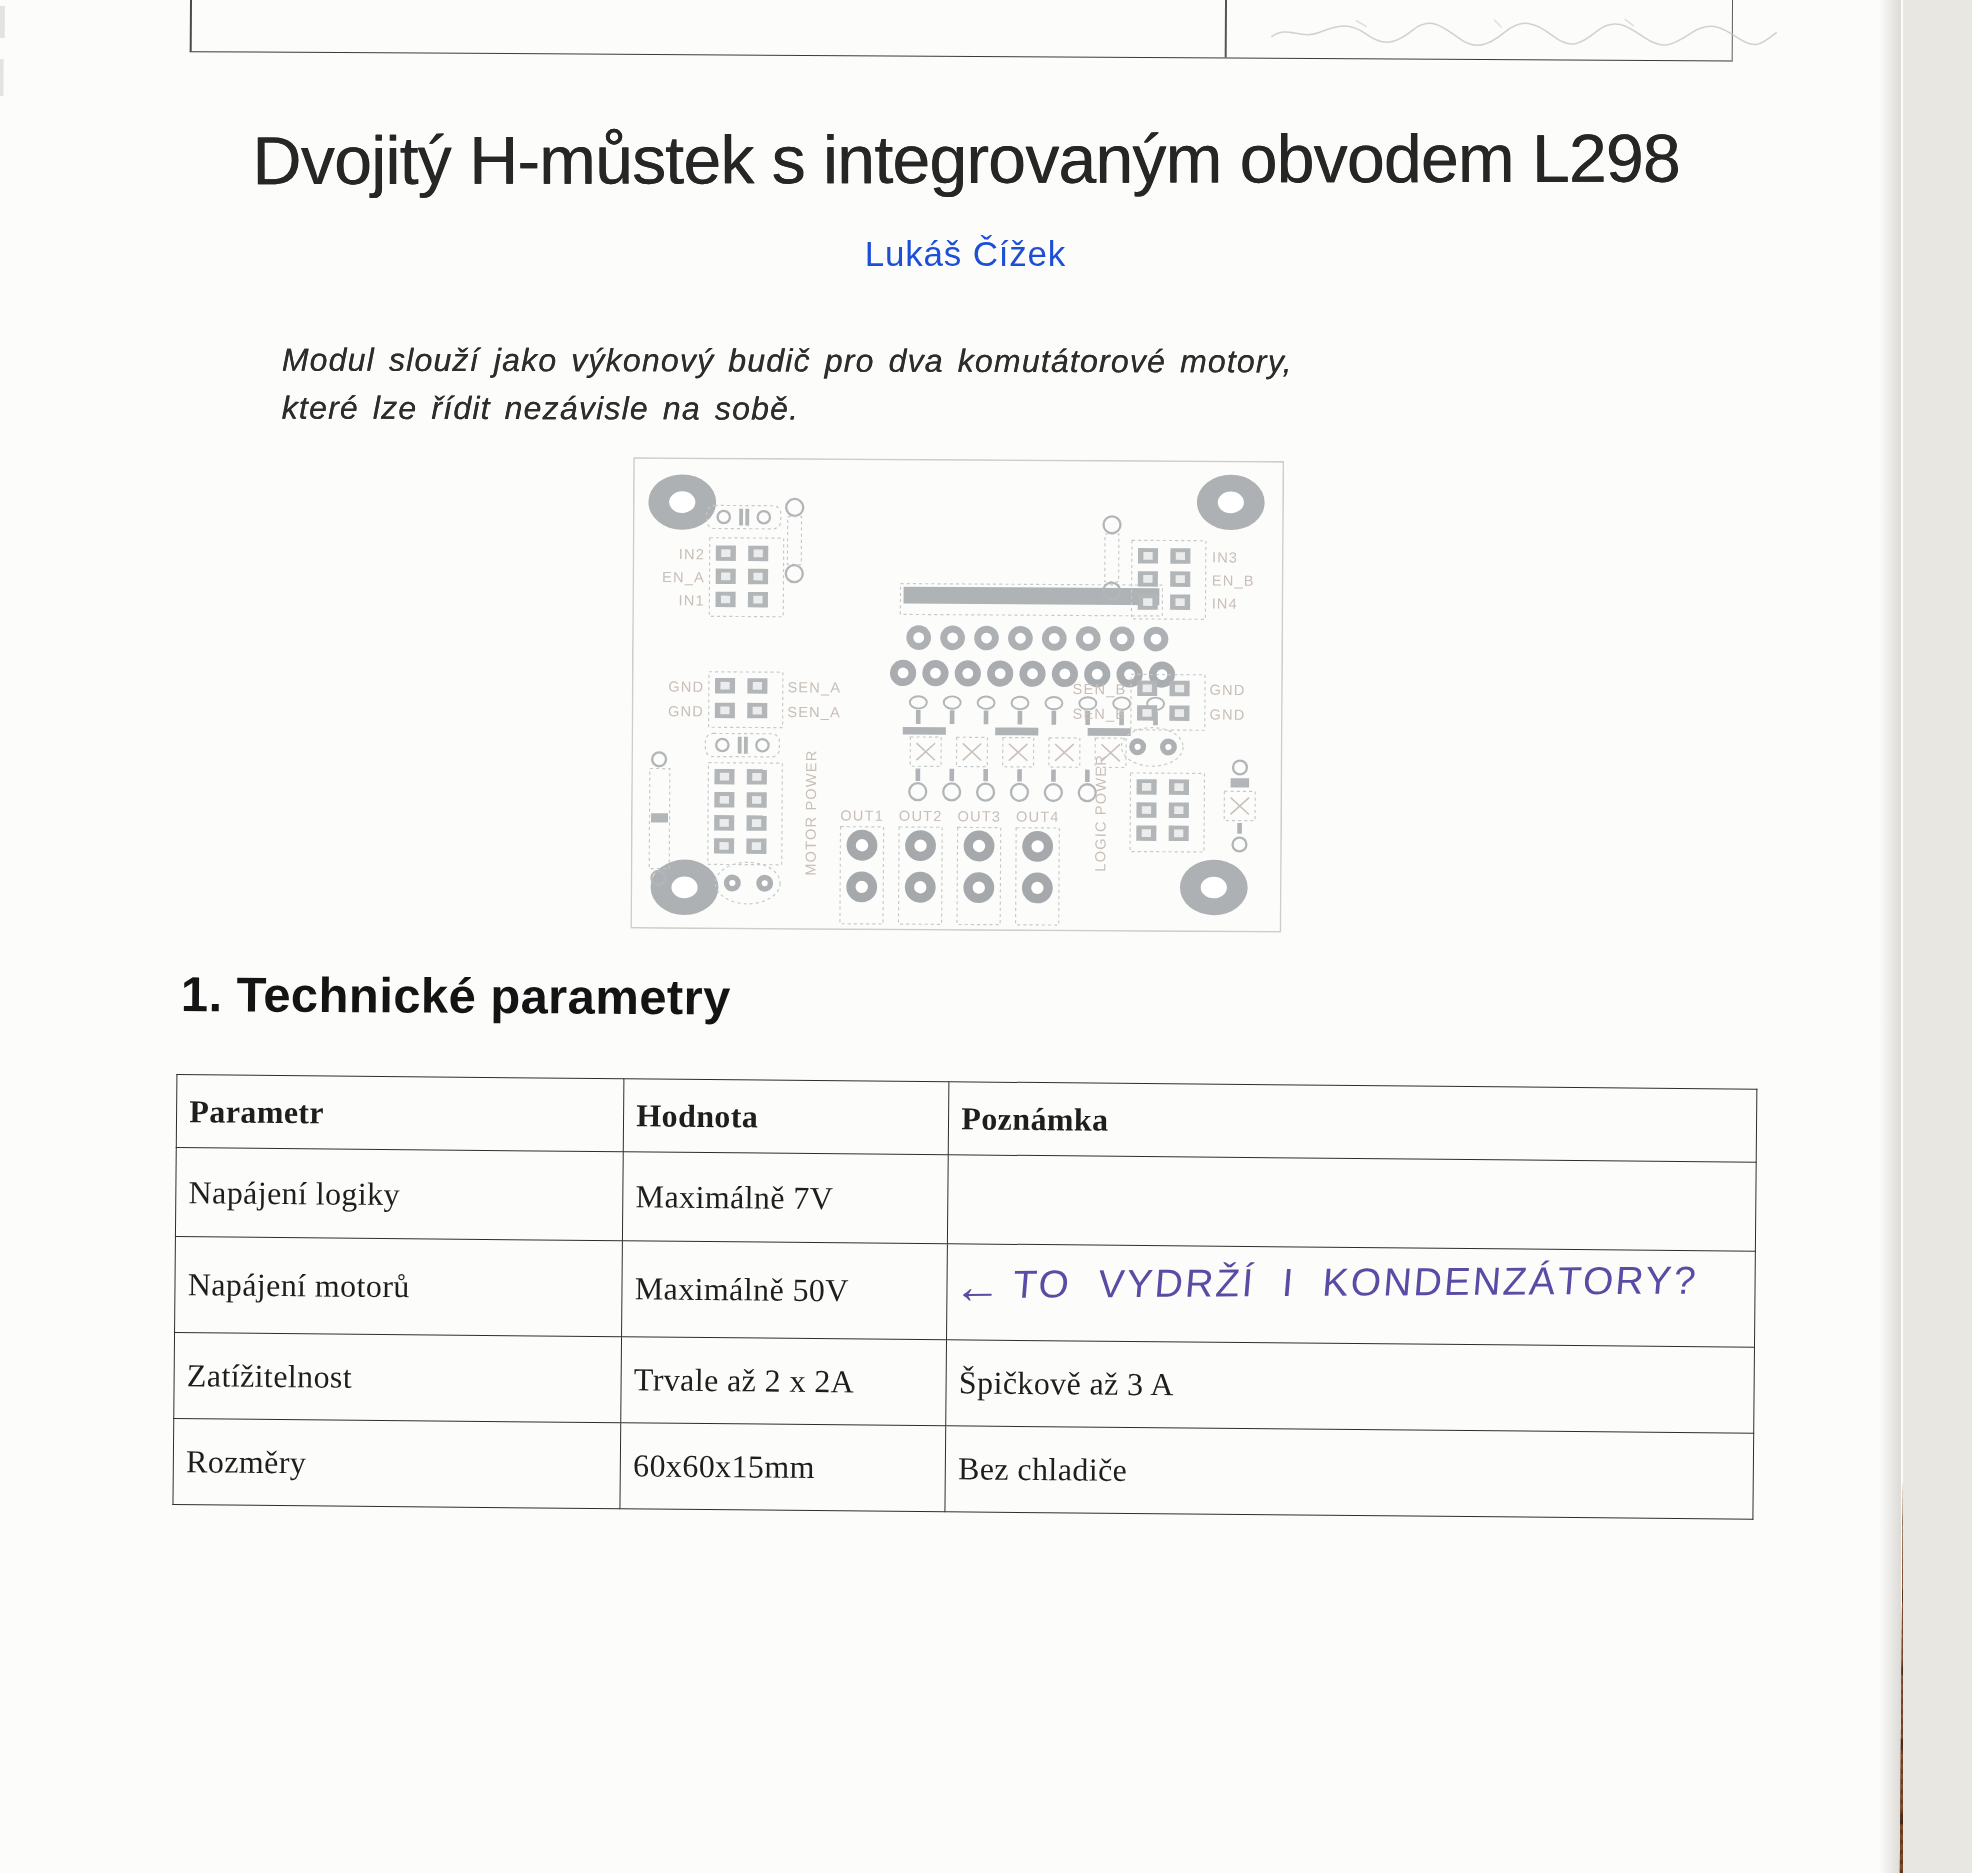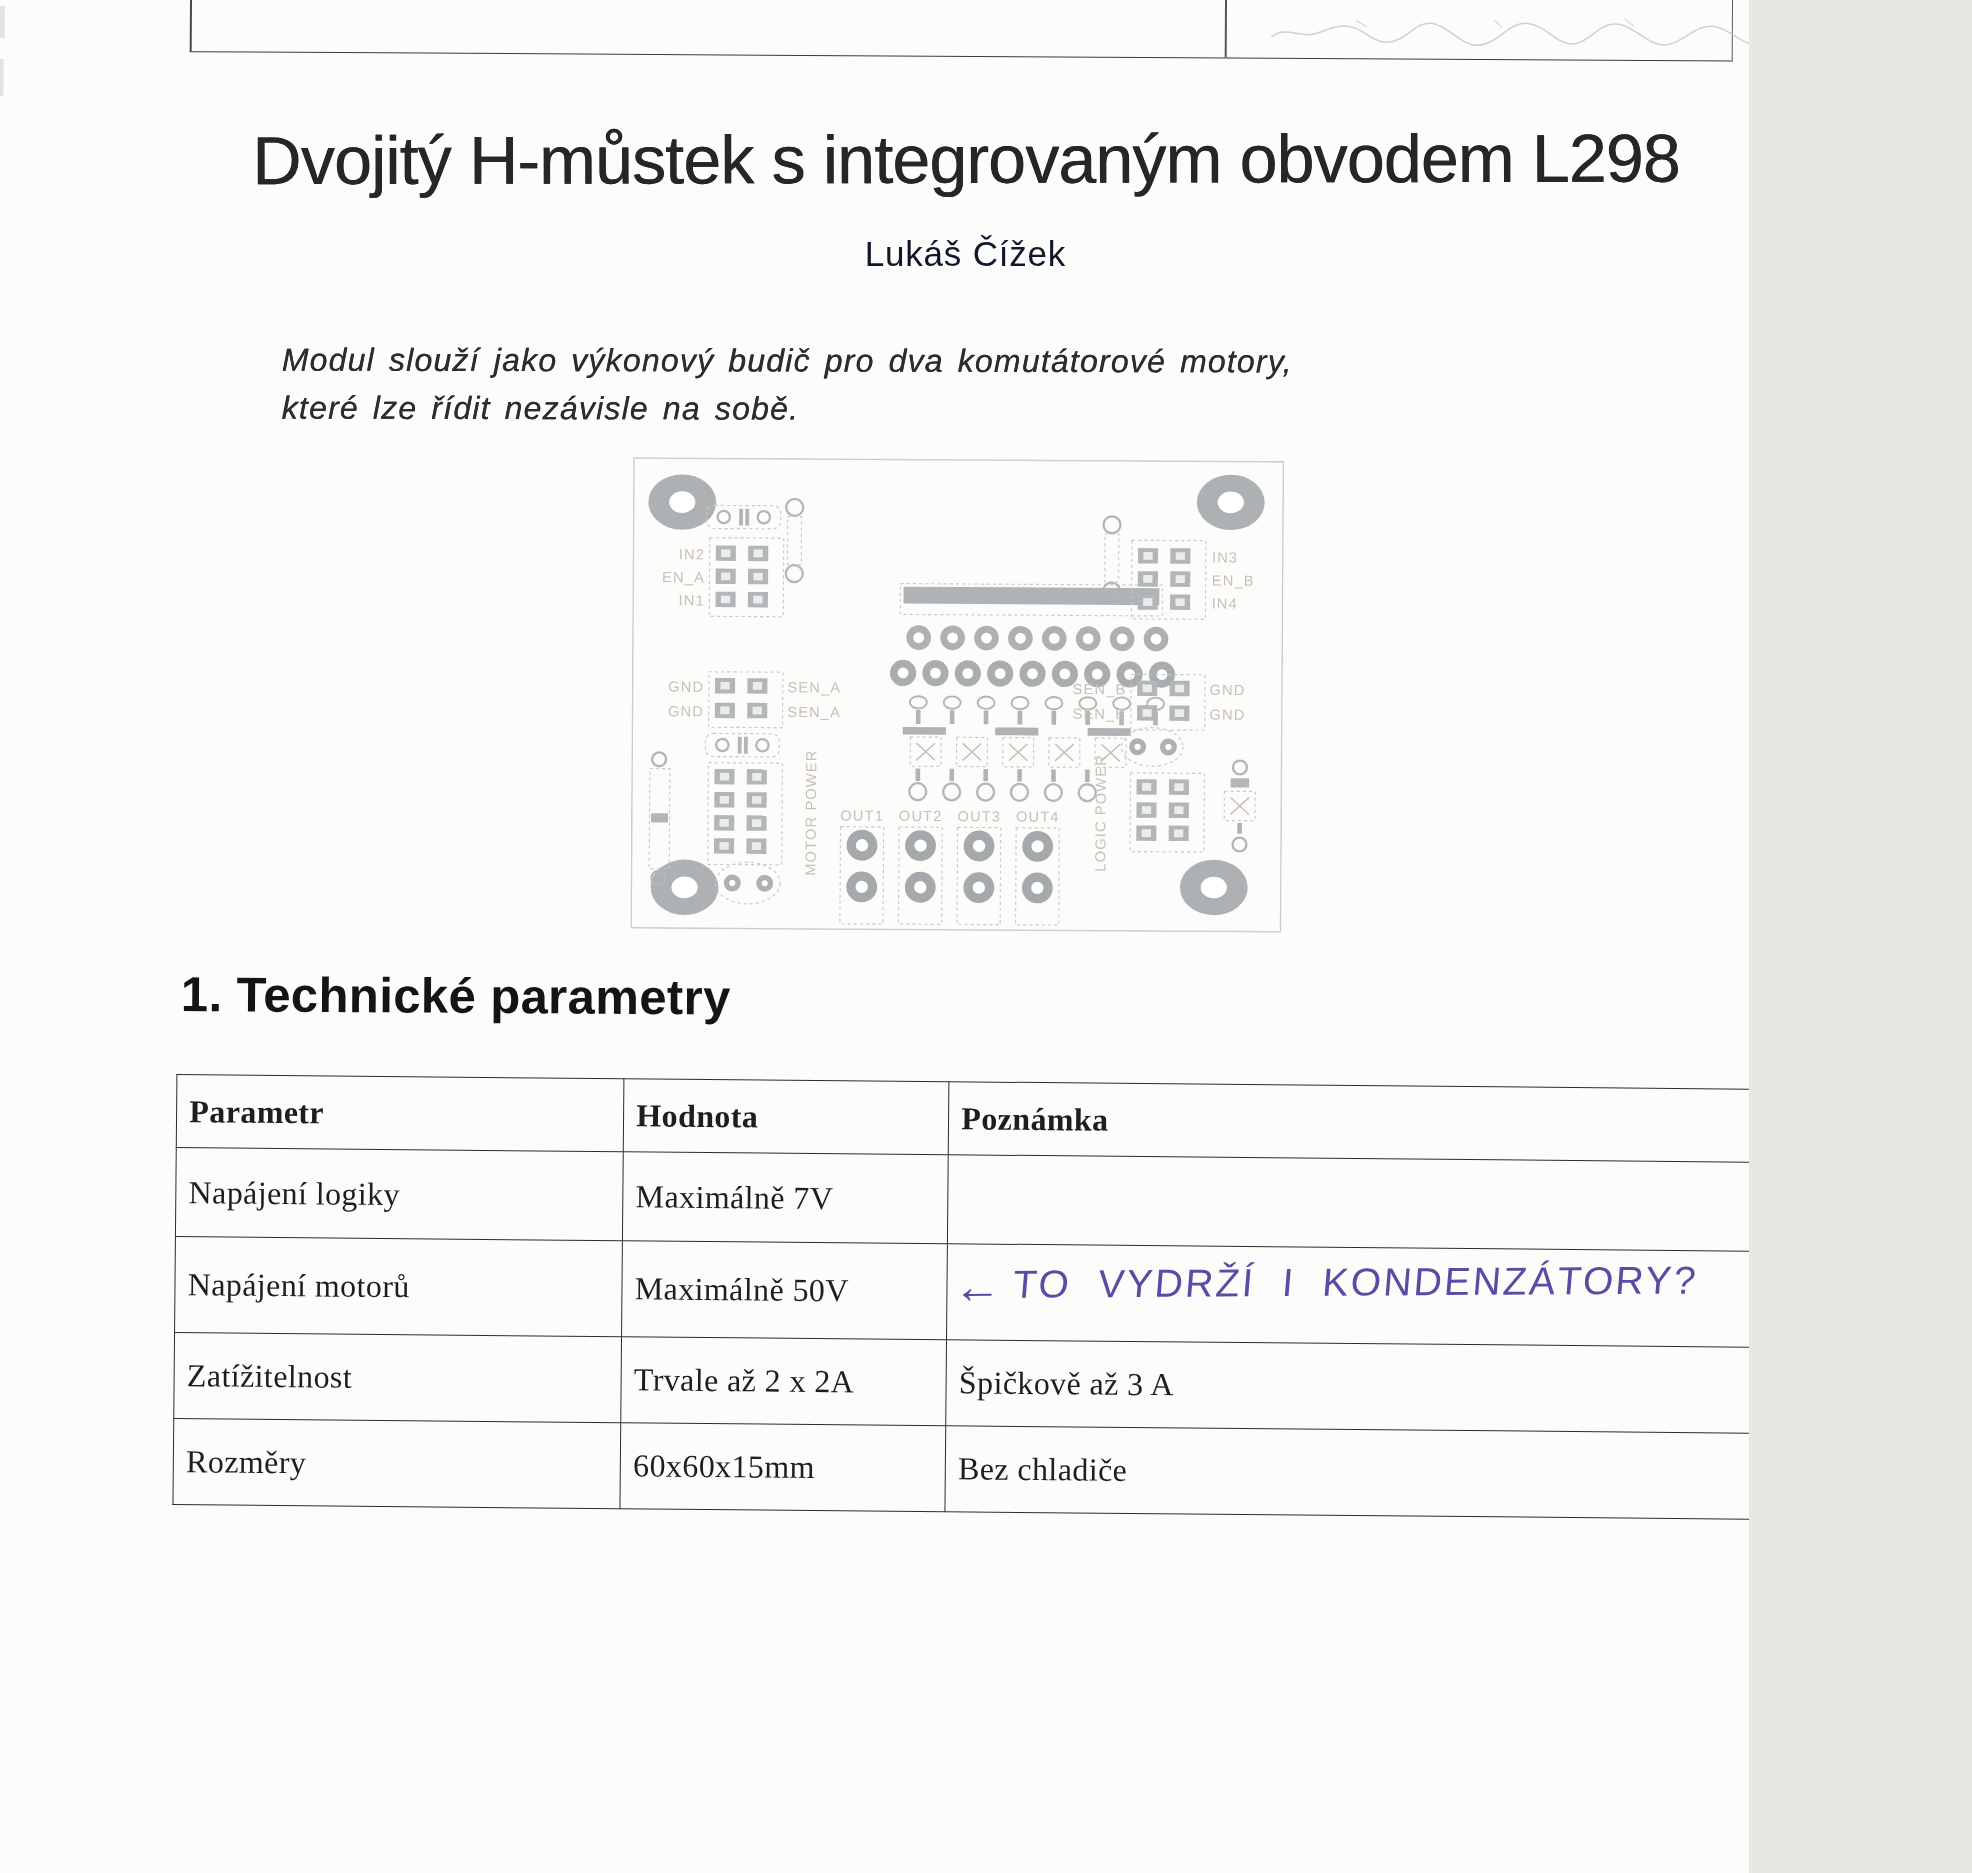--- a/index.html
+++ b/index.html
@@ -1,20 +1,20 @@
 <!DOCTYPE html>
 <html style="font-size:12.3px"><head>
 <meta charset="utf-8">
 <style>
   * { margin:0; padding:0; box-sizing:border-box; }
   html,body { width:1973px; height:1874px; }
   body { font-family:"Liberation Sans","DejaVu Sans",sans-serif; background:#e9e7e2; }
 
   #screen {
-    position:relative; width:1749px; height:1874px;
+    position:relative; width:1903px; height:1874px;
     background:#fcfcfa; overflow:hidden;
   }
 
   
   #sheet {
     position:absolute; left:0; top:0; width:1896px; height:1874px;
     transform:rotate(0.35deg); transform-origin:0 0;
   }
 
   
@@ -35,21 +35,21 @@
 
   
   .title {
     position:absolute; left:0; top:114px; width:1934px;
     text-align:center; font-size:68px; font-weight:400; color:#262626;
     letter-spacing:-0.8px; transform:rotate(-0.45deg);
     text-shadow:0.5px 0 0 #262626;
   }
   .author {
     position:absolute; left:0; top:228px; width:1934px;
-    text-align:center; font-size:35px; color:#0f172a;
+    text-align:center; font-size:35px; color:#1d4ed8;
     letter-spacing:0.8px; transform:rotate(-0.35deg);
   }
   .intro {
     position:absolute; left:284px; top:331px; width:1356px;
     font-style:italic; font-size:32px; line-height:48px; color:#2d2d2d;
     letter-spacing:1.2px; word-spacing:3.9px; transform:rotate(-0.25deg);
     text-shadow:0.3px 0 0 #2d2d2d;
   }
 
   .section-heading {

